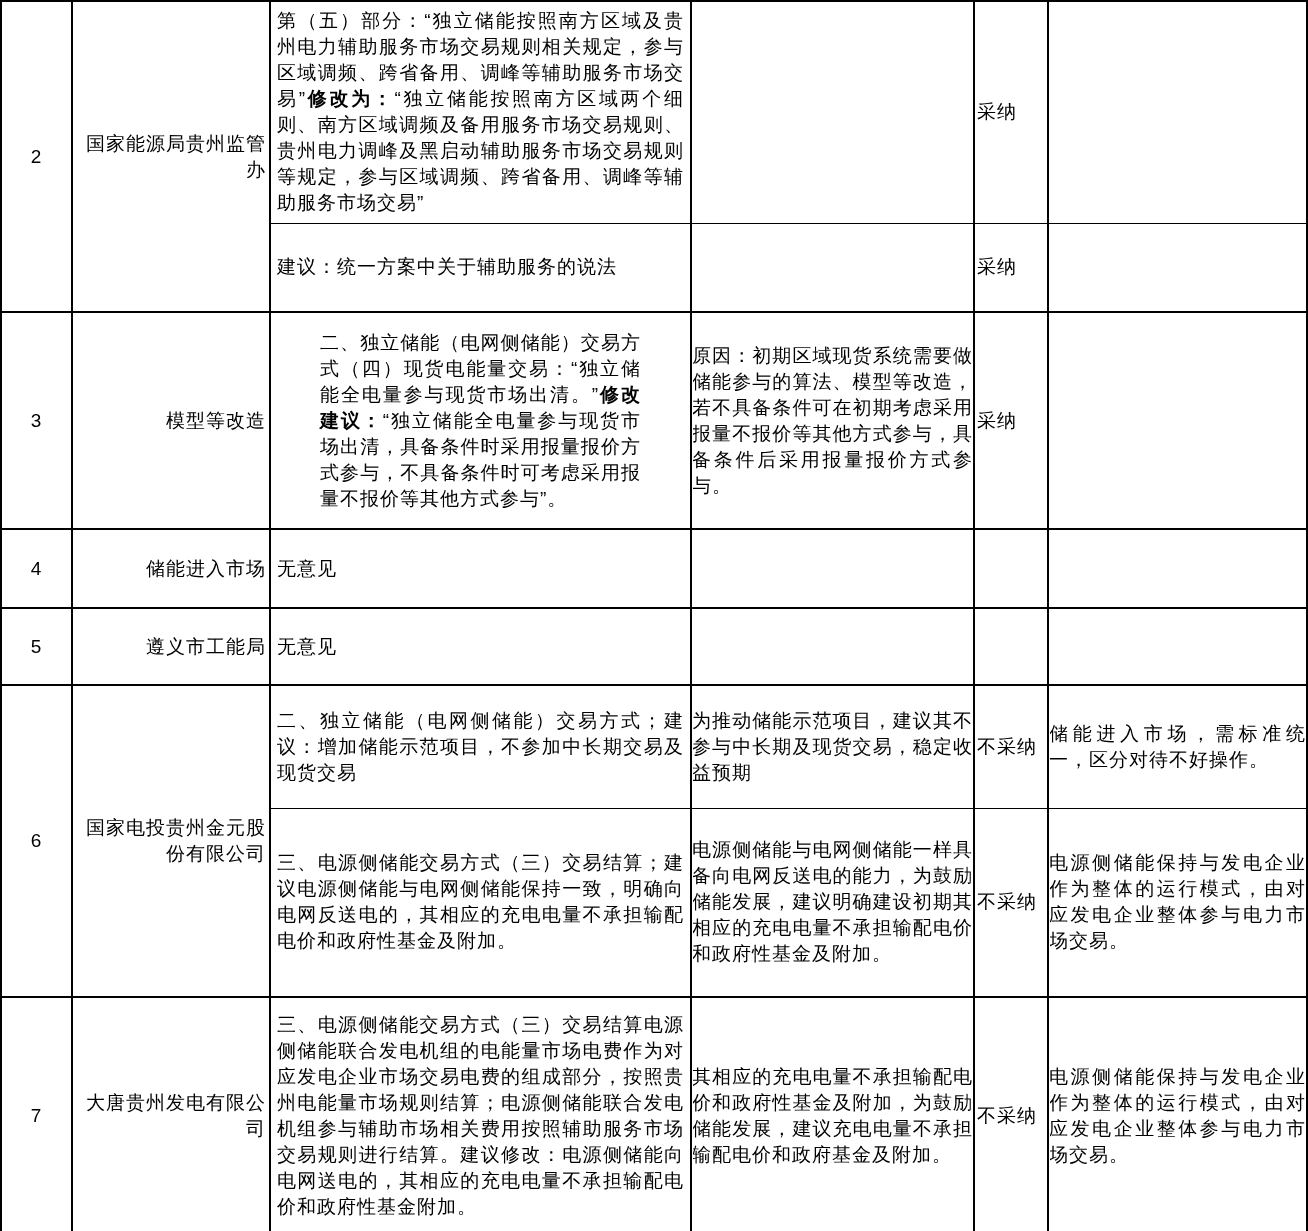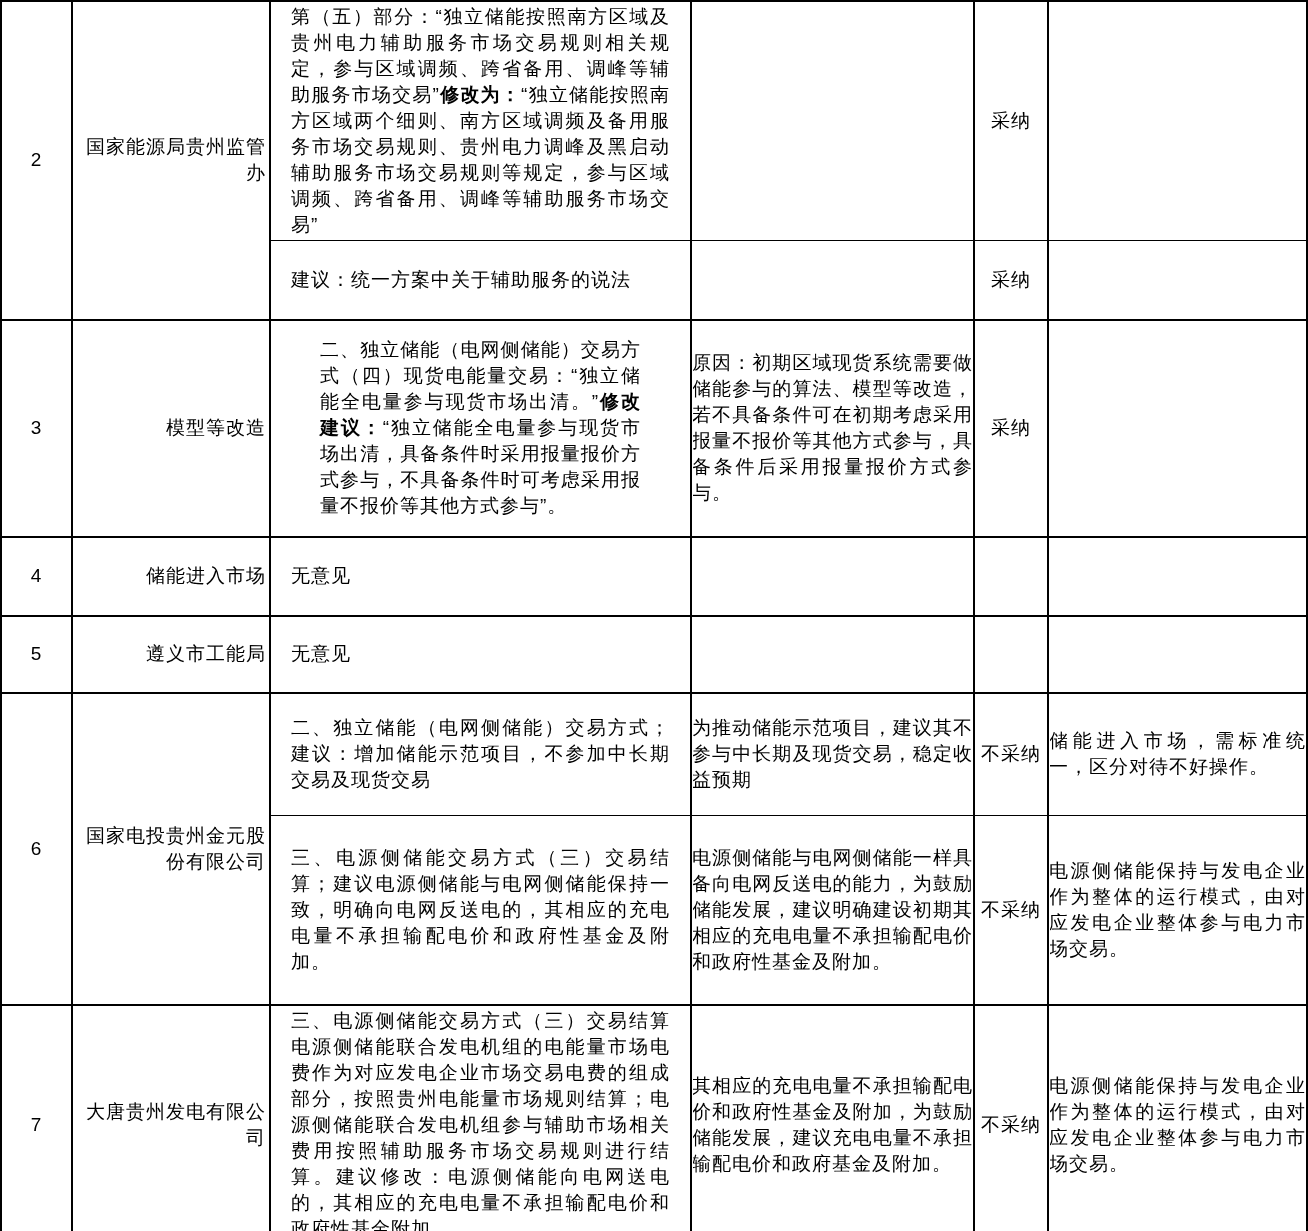--- a/index.html
+++ b/index.html
@@ -24,30 +24,30 @@
     overflow: hidden;
     word-break: break-all;
   }
   tr.subtop > td.splittable { border-bottom-width: 1px; }
   tr.sub > td { border-top-width: 1px; }
   td.num   { text-align: center; }
   td.org   { text-align: right; padding: 0 3px; }
   td.comment {
     text-align: justify;
     text-justify: inter-ideograph;
-    padding: 2px 20px;
+    padding: 2px 6px;
   }
   td.comment.padded { padding: 2px 49px; }
   td.reason, td.note {
     text-align: justify;
     text-justify: inter-ideograph;
     padding: 2px 0;
     border-radius: 27px;
   }
-  td.adopt { text-align: center; padding: 0 2px; }
+  td.adopt { padding: 0 2px; }
   .bold { font-weight: bold; }
 </style>
 </head>
 <body>
 
 <table class="fb">
   <colgroup>
     <col style="width:71px">
     <col style="width:198px">
     <col style="width:421px">
@@ -59,21 +59,21 @@
 
     <tr class="subtop" style="height:222px">
       <td class="num" rowspan="2">2</td>
       <td class="org" rowspan="2">国家能源局贵州监管办</td>
       <td class="comment splittable"><span>第（五）部分：“独立储能按照南方区域及贵州电力辅助服务市场交易规则相关规定，参与区域调频、跨省备用、调峰等辅助服务市场交易”</span><span class="bold">修改为：</span><span>“独立储能按照南方区域两个细则、南方区域调频及备用服务市场交易规则、贵州电力调峰及黑启动辅助服务市场交易规则等规定，参与区域调频、跨省备用、调峰等辅助服务市场交易”</span></td>
       <td class="reason splittable"></td>
       <td class="adopt splittable">采纳</td>
       <td class="note splittable"></td>
     </tr>
 
-    <tr class="sub" style="height:79px">
+    <tr class="sub" style="height:89px">
       <td class="comment"><span>建议：统一方案中关于辅助服务的说法</span></td>
       <td class="reason"></td>
       <td class="adopt">采纳</td>
       <td class="note"></td>
     </tr>
 
     <tr style="height:217px">
       <td class="num">3</td>
       <td class="org">模型等改造</td>
       <td class="comment padded"><span>二、独立储能（电网侧储能）交易方式（四）现货电能量交易：“独立储能全电量参与现货市场出清。”</span><span class="bold">修改建议：</span><span>“独立储能全电量参与现货市场出清，具备条件时采用报量报价方式参与，不具备条件时可考虑采用报量不报价等其他方式参与”。</span></td>

